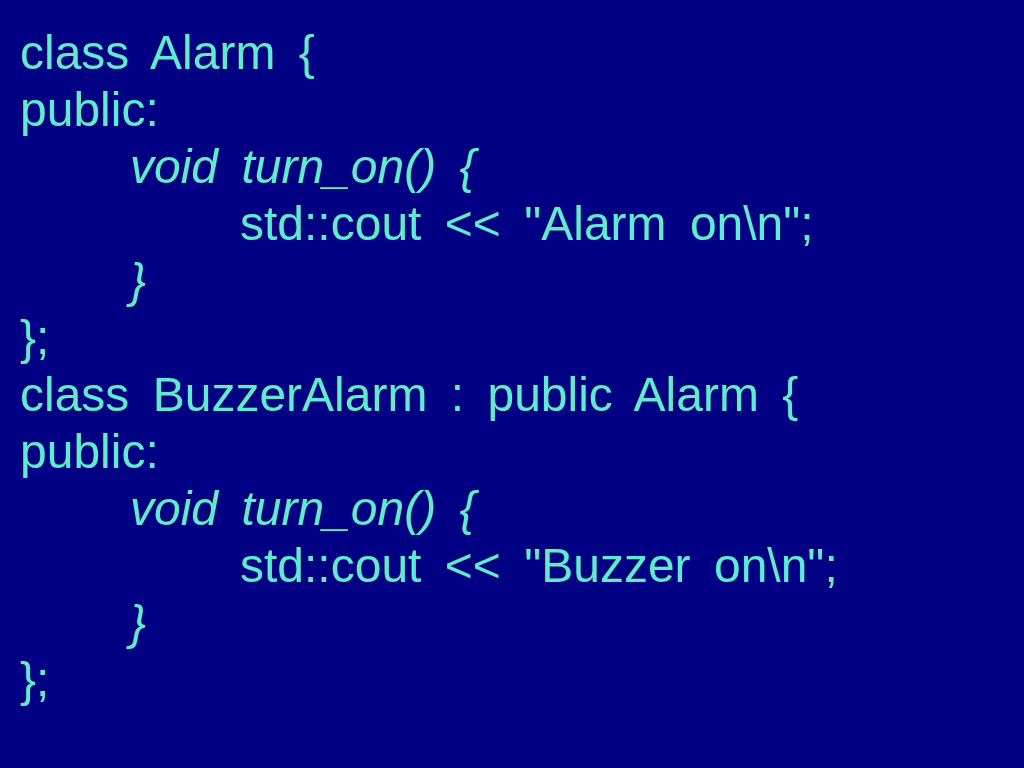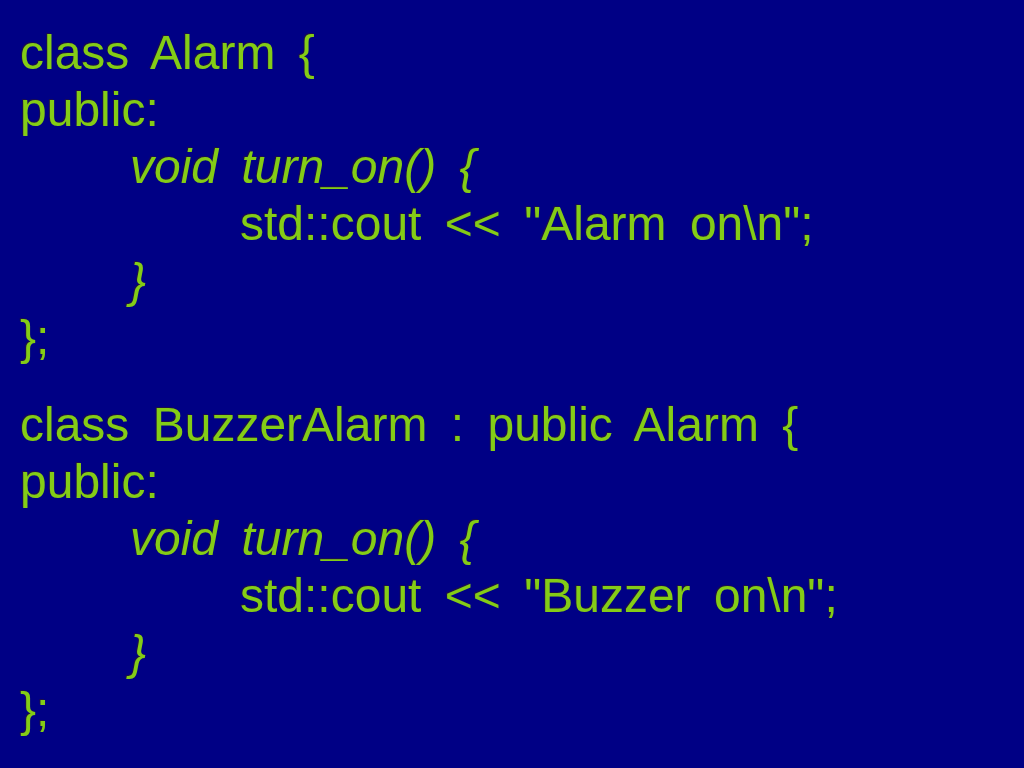--- a/index.html
+++ b/index.html
@@ -11,32 +11,31 @@
     height: 768px;
     background: #000085;
     overflow: hidden;
     font-family: "Liberation Sans", "DejaVu Sans", sans-serif;
   }
   .slide {
     box-sizing: border-box;
     width: 1024px;
     height: 544px;
     padding: 24px 10px 0 20px;
-    color: #84cc16;
+    color: #5eead4;
     font-size: 48px;
     line-height: 57px;
     word-spacing: 10px;
     letter-spacing: 0px;
     text-shadow: -1px -1px 0 rgba(60, 35, 0, 0.45);
   }
   .code-block {
     margin: 0;
   }
   .code-block + .code-block {
-    margin-top: 30px;
   }
   .code-line {
     white-space: pre;
   }
   .indent-0 { padding-left: 0; }
   .indent-1 { padding-left: 110px; font-style: italic; }
   .indent-2 { padding-left: 220px; }
 </style>
 </head>
 <body>

